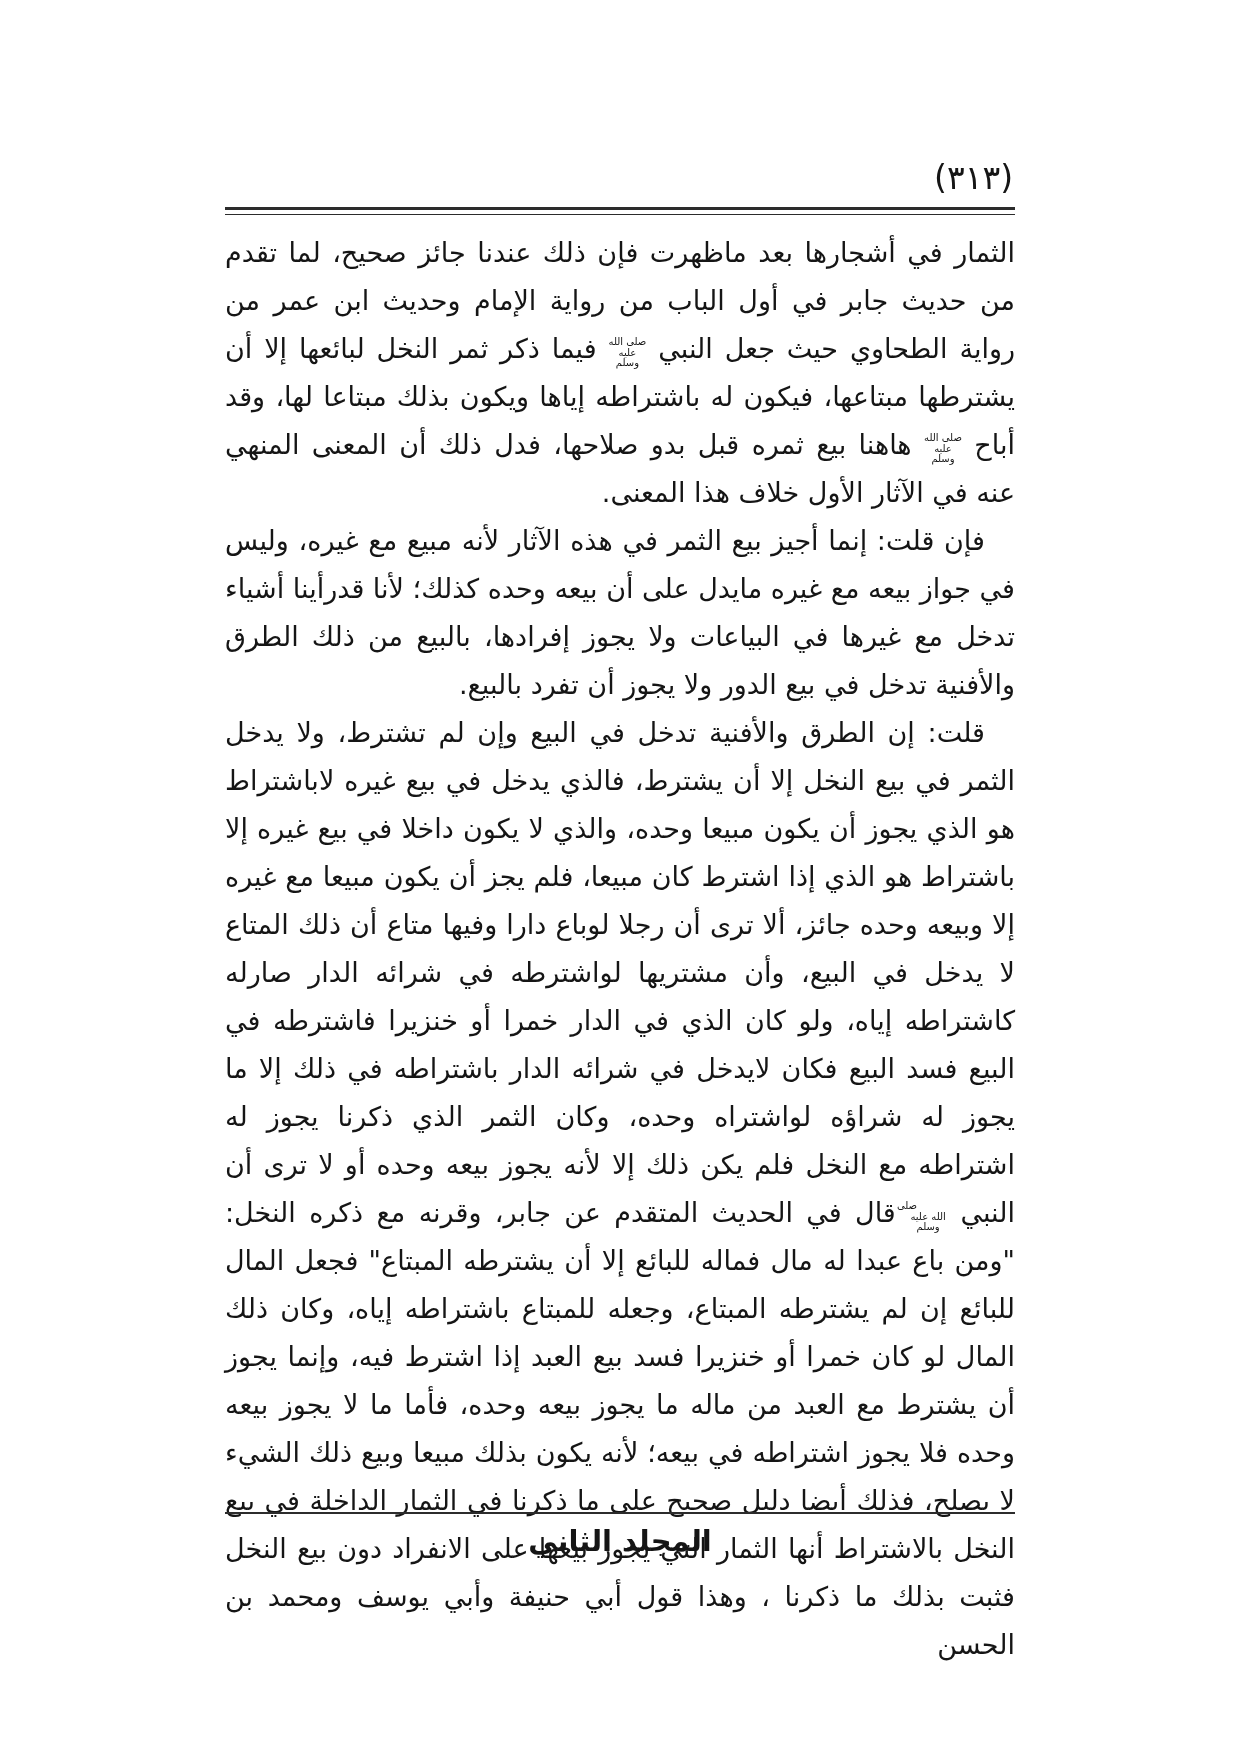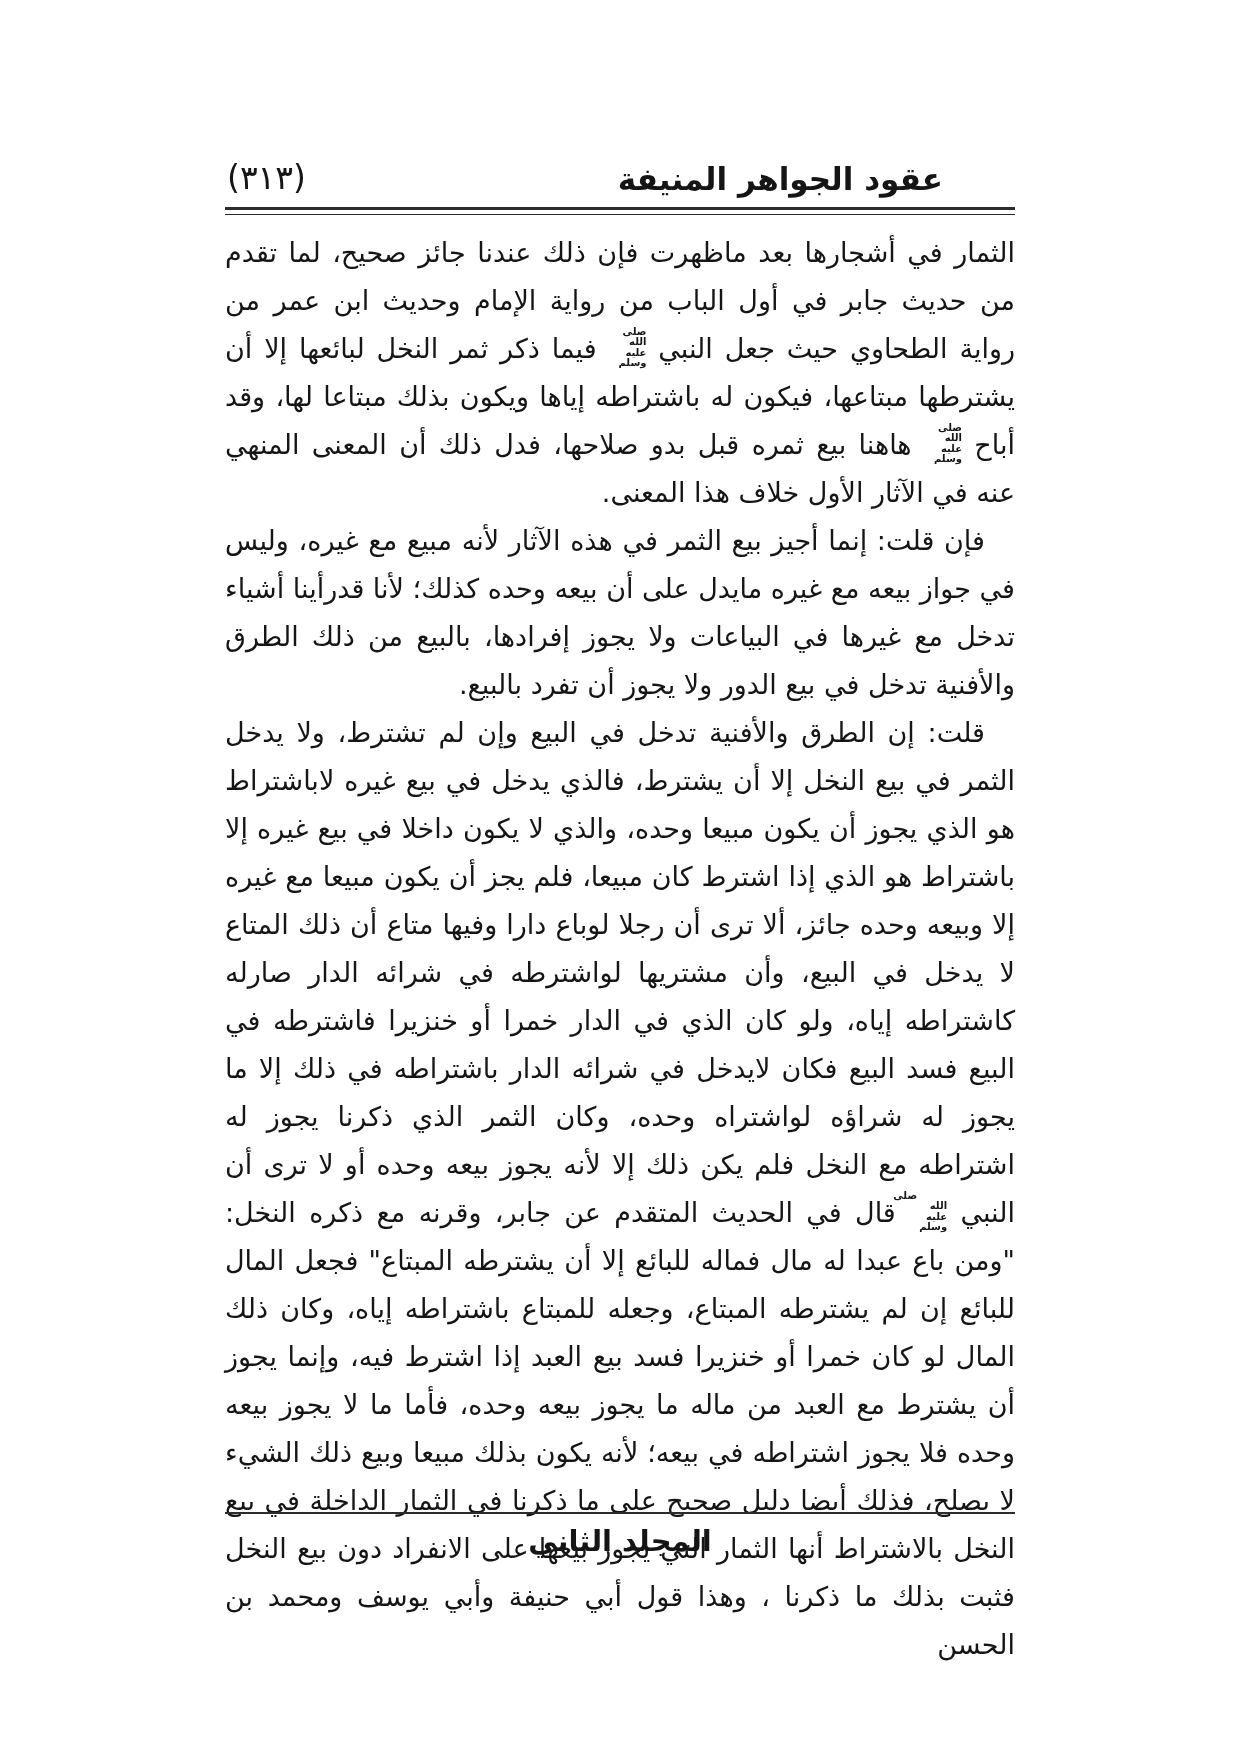--- a/index.html
+++ b/index.html
@@ -56,22 +56,23 @@
     text-indent:30px;
   }
   .lead-bold{
     font-weight:normal;
   }
   .saw{
     display:inline-block;
     width:38px;
     font-size:10px;
     line-height:1.05;
+    text-align:center;
     vertical-align:-8px;
-    font-weight:bold;
+    font-weight:normal;
     white-space:normal;
   }
   .footer-rule{
     position:absolute;
     top:1512px;
     right:225px;
     width:790px;
     border-top:2px solid #2c2c2c;
   }
   .footer-label{
@@ -85,21 +86,20 @@
     direction:rtl;
   }
 </style>
 </head>
 <body>
 
 <div class="page">
   <div class="content">
 
     <div class="header">
-      <div class="book-title">عقود الجواهر المنيفة</div>
       <div class="page-number">(٣١٣)</div>
     </div>
 
     <div class="double-rule"></div>
 
     <div class="body-text">
       <p>
         <span>الثمار في أشجارها بعد ماظهرت فإن ذلك عندنا جائز صحيح، لما تقدم من حديث جابر في أول الباب من رواية الإمام وحديث ابن عمر من رواية الطحاوي حيث جعل النبي <span class="saw">صلى الله عليه وسلم</span> فيما ذكر ثمر النخل لبائعها إلا أن يشترطها مبتاعها، فيكون له باشتراطه إياها ويكون بذلك مبتاعا لها، وقد أباح <span class="saw">صلى الله عليه وسلم</span> هاهنا بيع ثمره قبل بدو صلاحها، فدل ذلك أن المعنى المنهي عنه في الآثار الأول خلاف هذا المعنى.</span>
       </p>
       <p class="indent">

